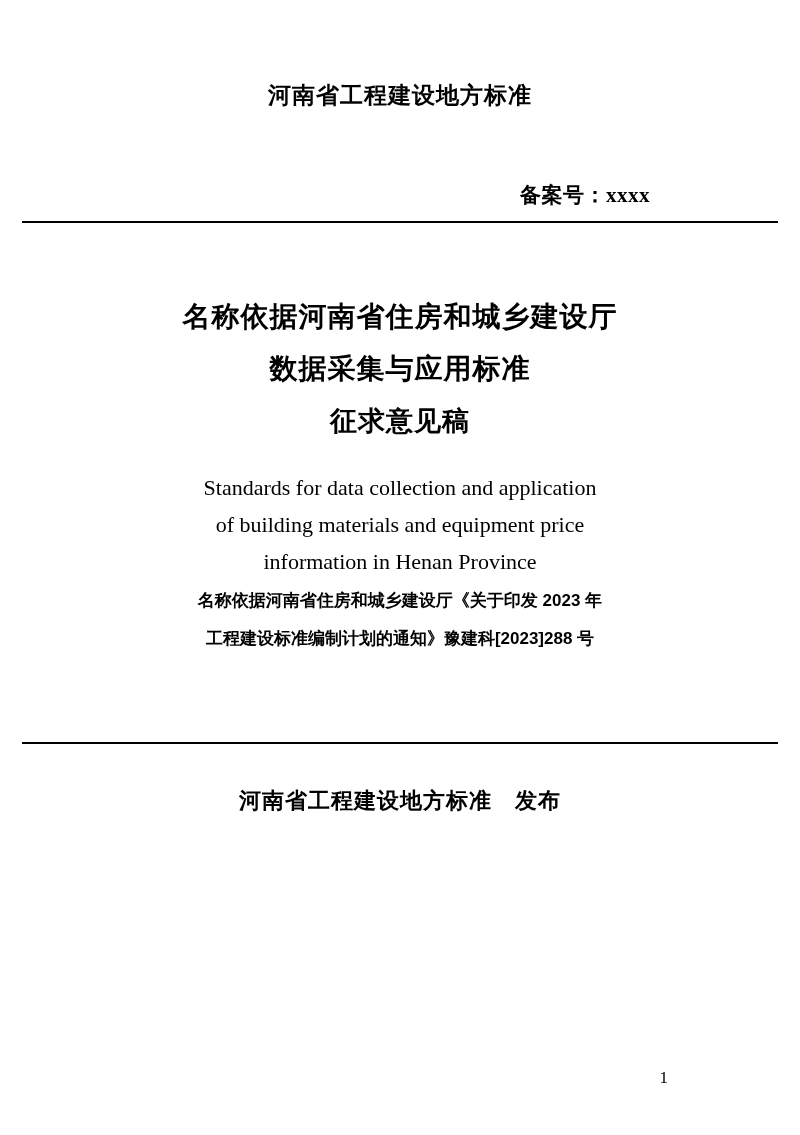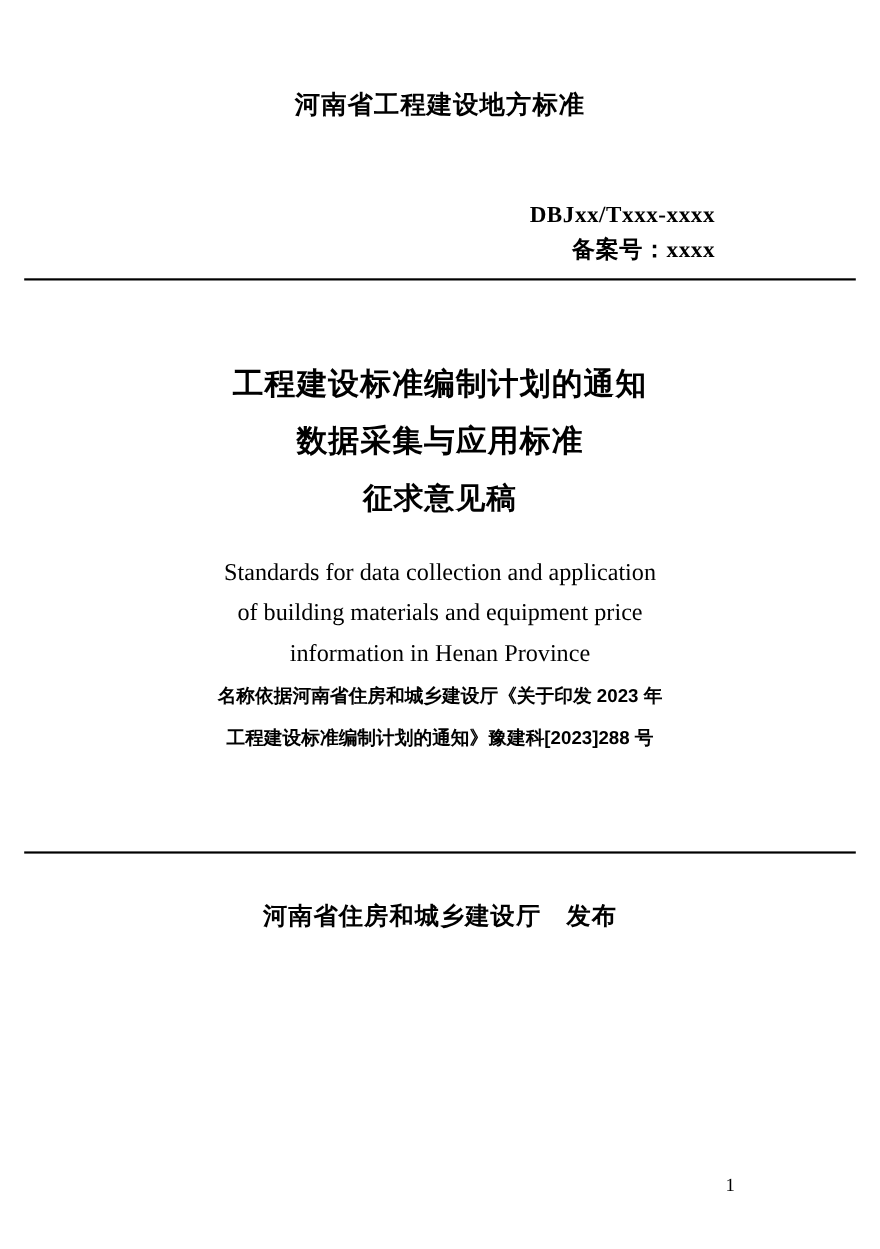--- a/index.html
+++ b/index.html
@@ -116,28 +116,27 @@
   }
 </style>
 </head>
 <body>
 
 <div class="page">
 
   <div class="header-title">河南省工程建设地方标准</div>
 
   <div class="code-block">
-    <div class="code-line-1">DBJxx/Txxx-xxxx</div>
     <div class="code-line-2">备案号：xxxx</div>
   </div>
 
   <hr class="rule">
 
   <div class="title-zh">
-    <div class="line1">工程建设标准编制计划的通知</div>
+    <div class="line1">名称依据河南省住房和城乡建设厅</div>
     <div class="line2">数据采集与应用标准</div>
     <div class="line3">征求意见稿</div>
   </div>
 
   <div class="title-en">
     <div>Standards for data collection and application</div>
     <div>of building materials and equipment price</div>
     <div>information in Henan Province</div>
   </div>
 
@@ -145,17 +144,17 @@
     <div>名称依据河南省住房和城乡建设厅《关于印发 2023 年</div>
     <div>工程建设标准编制计划的通知》豫建科[2023]288 号</div>
   </div>
 
   <div class="dates">
     <div class="gap"></div>
   </div>
 
   <hr class="rule-bottom">
 
-  <div class="publisher">河南省住房和城乡建设厅　发布</div>
+  <div class="publisher">河南省工程建设地方标准　发布</div>
 
   <div class="page-number">1</div>
 
 </div>
 
 </body></html>

